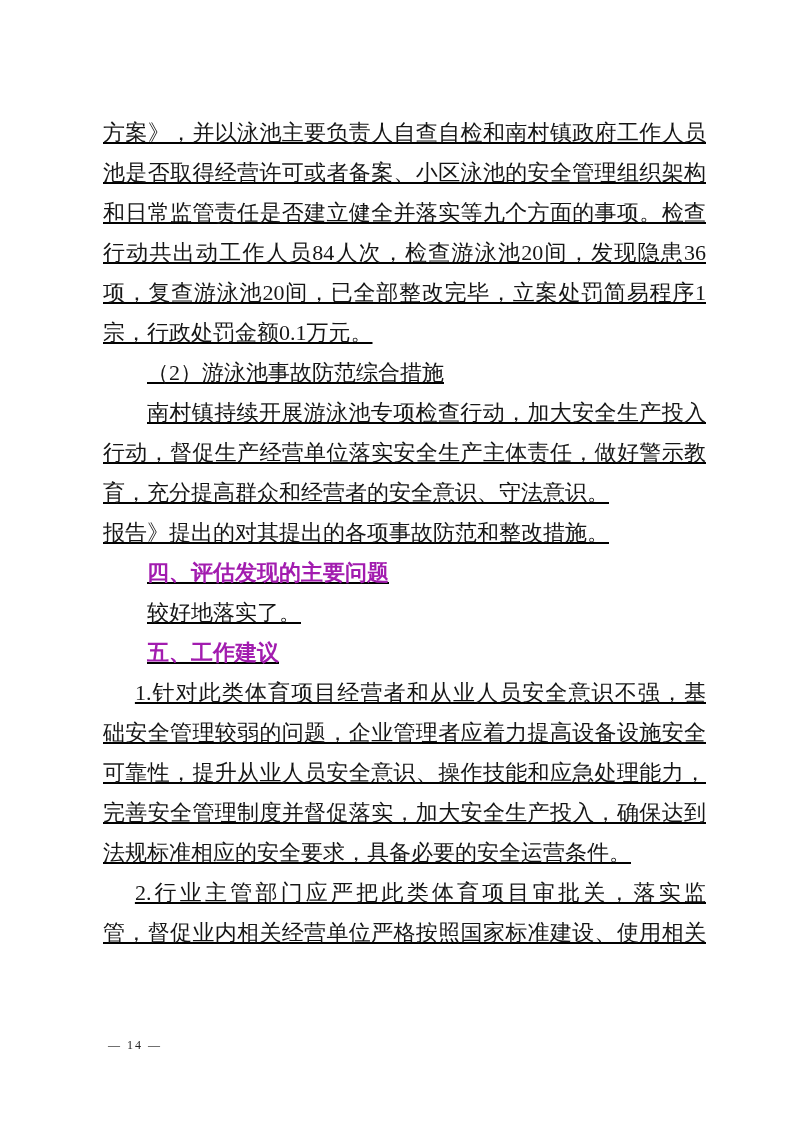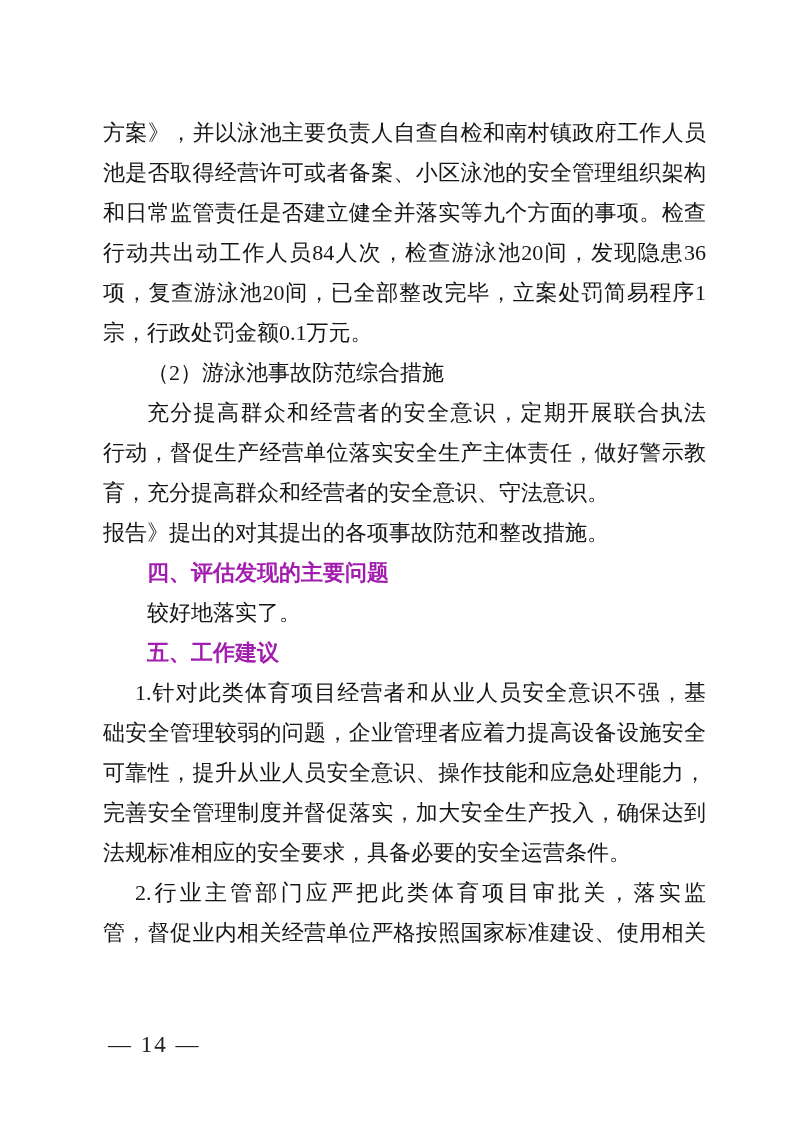--- a/index.html
+++ b/index.html
@@ -12,20 +12,21 @@
     width: 794px;
     height: 1123px;
     background: #ffffff;
     overflow: hidden;
   }
   .content {
     position: absolute;
     left: 103px;
     top: 113px;
     width: 603px;
+    text-decoration: underline;
   }
   .para {
     margin: 0;
     padding: 0;
   }
   .line {
     height: 40px;
     line-height: 40px;
     font-size: 22px;
     color: #161616;
@@ -47,21 +48,21 @@
     font-family: "Liberation Sans", "DejaVu Sans", sans-serif;
     font-weight: 700;
     color: #a21caf;
   }
   .footer {
     position: absolute;
     left: 108px;
     top: 1032px;
     height: 26px;
     line-height: 26px;
-    font-size: 23px;
+    font-size: 12px;
     color: #222222;
     font-family: "Liberation Serif", "DejaVu Serif", serif;
     letter-spacing: 2px;
   }
 </style>
 </head>
 <body>
 
 <div class="page">
   <main class="content">
@@ -70,21 +71,21 @@
         <div class="line fill">池是否取得经营许可或者备案、小区泳池的安全管理组织架构</div>
         <div class="line fill">和日常监管责任是否建立健全并落实等九个方面的事项。检查</div>
         <div class="line fill">行动共出动工作人员84人次，检查游泳池20间，发现隐患36</div>
         <div class="line fill">项，复查游泳池20间，已全部整改完毕，立案处罚简易程序1</div>
         <div class="line">宗，行政处罚金额0.1万元。</div>
       </div>
       <div class="para">
         <div class="line ind2">（2）游泳池事故防范综合措施</div>
       </div>
       <div class="para">
-        <div class="line ind2 fill">充分提高群众和经营者的安全意识，定期开展联合执法</div>
+        <div class="line ind2 fill">南村镇持续开展游泳池专项检查行动，加大安全生产投入</div>
         <div class="line fill">行动，督促生产经营单位落实安全生产主体责任，做好警示教</div>
         <div class="line">育，充分提高群众和经营者的安全意识、守法意识。</div>
       </div>
       <div class="para">
         <div class="line">报告》提出的对其提出的各项事故防范和整改措施。</div>
       </div>
       <div class="para">
         <div class="line heading ind2">四、评估发现的主要问题</div>
       </div>
       <div class="para">

